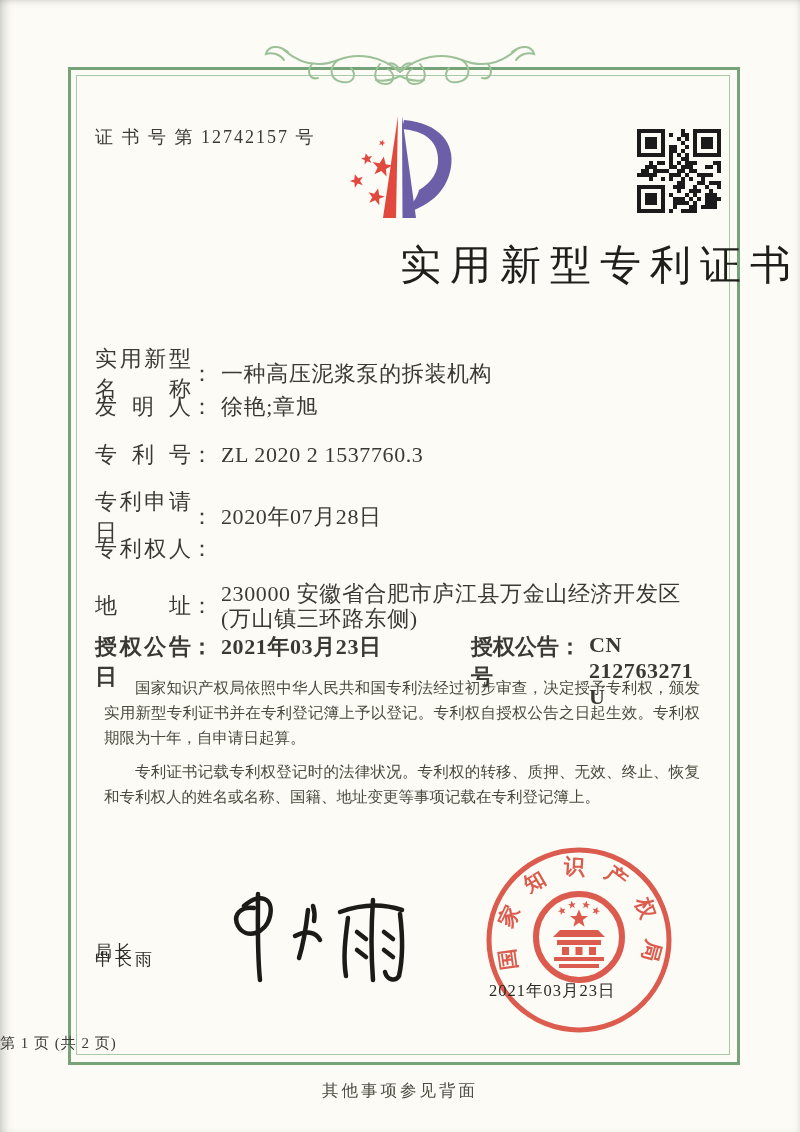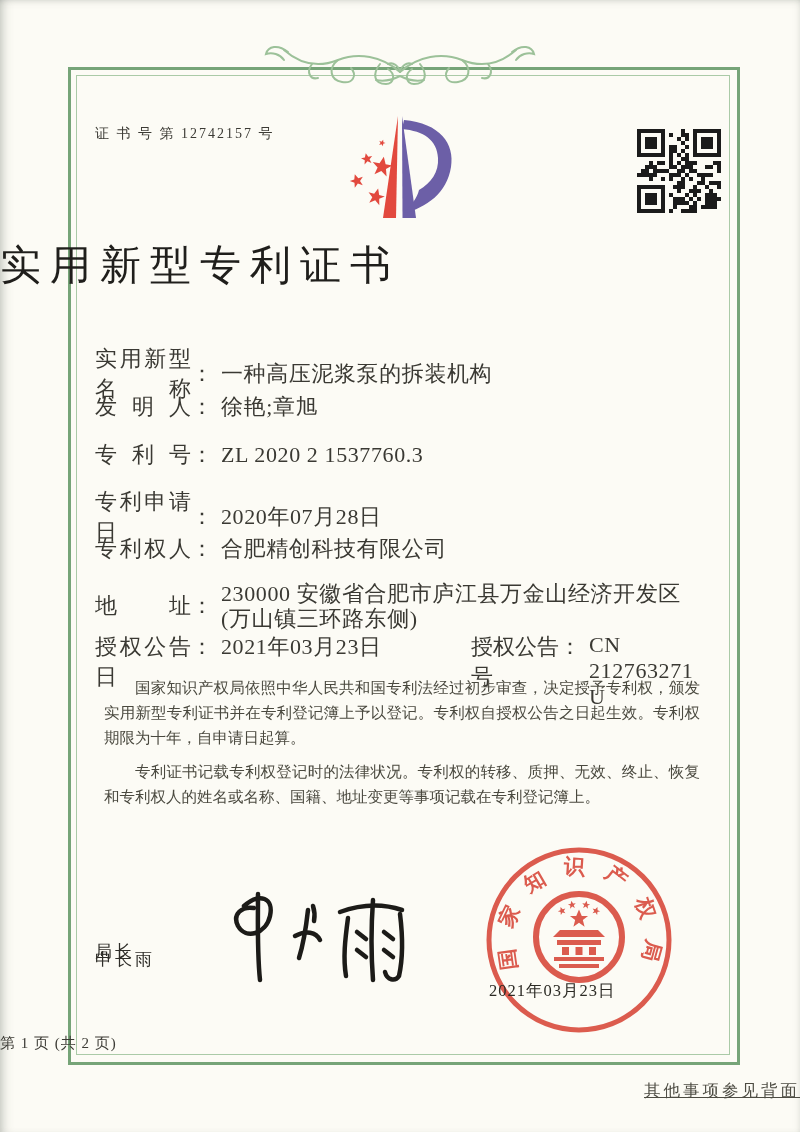--- a/index.html
+++ b/index.html
@@ -9,45 +9,45 @@
     font-family:"Liberation Serif","DejaVu Serif",serif;
     box-shadow:inset 10px 0 12px -9px rgba(90,100,90,.45),
                inset 0 6px 10px -7px rgba(90,100,90,.3),
                inset -4px 0 8px -6px rgba(120,130,120,.35);
   }
   .frame-outer{position:absolute;left:68px;top:67px;width:666px;height:992px;
     border:3px solid #76a478;}
   .frame-inner{position:absolute;left:76px;top:75px;width:652px;height:978px;
     border:1px solid #aacaa7;}
   .ornament{position:absolute;left:258px;top:36px;width:284px;height:64px;}
-  .cert-no{position:absolute;left:95px;top:125px;font-size:14px;letter-spacing:2px;color:#3b3a34;}
+  .cert-no{position:absolute;left:95px;top:125px;font-size:18px;letter-spacing:2px;color:#3b3a34;}
   .logo{position:absolute;left:338px;top:110px;width:126px;height:118px;}
   .qr{position:absolute;left:637px;top:129px;width:84px;height:84px;}
-  .title{position:absolute;left:0;top:238px;width:100%;text-align:left;
+  .title{position:absolute;left:0;top:238px;width:100%;text-align:right;
     font-size:41px;letter-spacing:9px;color:#1f1e1b;font-weight:500;}
   .row{position:absolute;left:95px;width:616px;font-size:22px;color:#3a3933;display:flex;align-items:center;}
   .lbl{display:inline-block;width:96px;text-align:justify;text-align-last:justify;flex:none;}
   .colon{flex:none;margin-right:8px;}
   .val{letter-spacing:.6px;}
   .val-wrap{width:466px;line-height:25px;}
-  .grant-pair{display:flex;}
+  .grant-pair{display:flex;font-weight:bold;}
   .grant-pair.second{position:absolute;left:352px;top:0;}
   .lbl.small{width:88px;margin-left:24px;}
   .paras{position:absolute;left:95px;top:666px;width:614px;
     font-size:15.5px;line-height:25px;color:#4a493f;text-align:justify;}
   .paras p{margin:9px;text-indent:2em;}
   .sig-title{position:absolute;left:95px;top:912px;font-size:17px;color:#2e2d28;letter-spacing:3px;margin-top:28px;}
   .sig-name{position:absolute;left:95px;top:948px;font-size:17px;color:#2e2d28;letter-spacing:3px;}
   .signature{position:absolute;left:212px;top:880px;width:205px;height:110px;}
   .seal{position:absolute;left:472px;top:843px;width:214px;height:196px;}
   .seal-date{position:absolute;left:489px;top:980px;font-size:16.5px;color:#2b2a24;letter-spacing:1px;}
   .page-num{position:absolute;left:0;top:1034px;width:100%;text-align:left;
     font-size:15px;color:#3c3b35;letter-spacing:1px;}
-  .back-note{position:absolute;left:0;top:1080px;width:100%;text-align:right;
-    font-size:16.5px;color:#4c4b42;letter-spacing:3px;text-decoration:underline;}
+  .back-note{position:absolute;left:0;top:1080px;width:100%;text-align:center;
+    font-size:16.5px;color:#4c4b42;letter-spacing:3px;}
 </style>
 </head>
 <body>
 
 <div class="page">
 
   <svg width="0" height="0" style="position:absolute">
     <defs>
       <path id="star5" d="M0,-10 L2.94,-3.09 L9.51,-3.09 L4.05,1.18 L5.88,8.09 L0,3.82 L-5.88,8.09 L-4.05,1.18 L-9.51,-3.09 L-2.94,-3.09 Z"></path>
     </defs>
@@ -332,21 +332,20 @@
       <span class="val">ZL 2020 2 1537760.3</span>
   </div>
   <div class="row" style="top:487px">
     <span class="lbl">专利申请日</span>
       <span class="colon">：</span>
       <span class="val">2020年07月28日</span>
   </div>
   <div class="row" style="top:534px">
     <span class="lbl">专利权人</span>
       <span class="colon">：</span>
-      <span class="val">合肥精创科技有限公司</span>
   </div>
   <div class="row" style="top:581px">
     <span class="lbl">地址</span>
       <span class="colon">：</span>
       <span class="val val-wrap">230000 安徽省合肥市庐江县万金山经济开发区(万山镇三环路东侧)</span>
   </div>
 
   <div class="row" style="top:632px">
     <span class="grant-pair">
       <span class="lbl">授权公告日</span>

